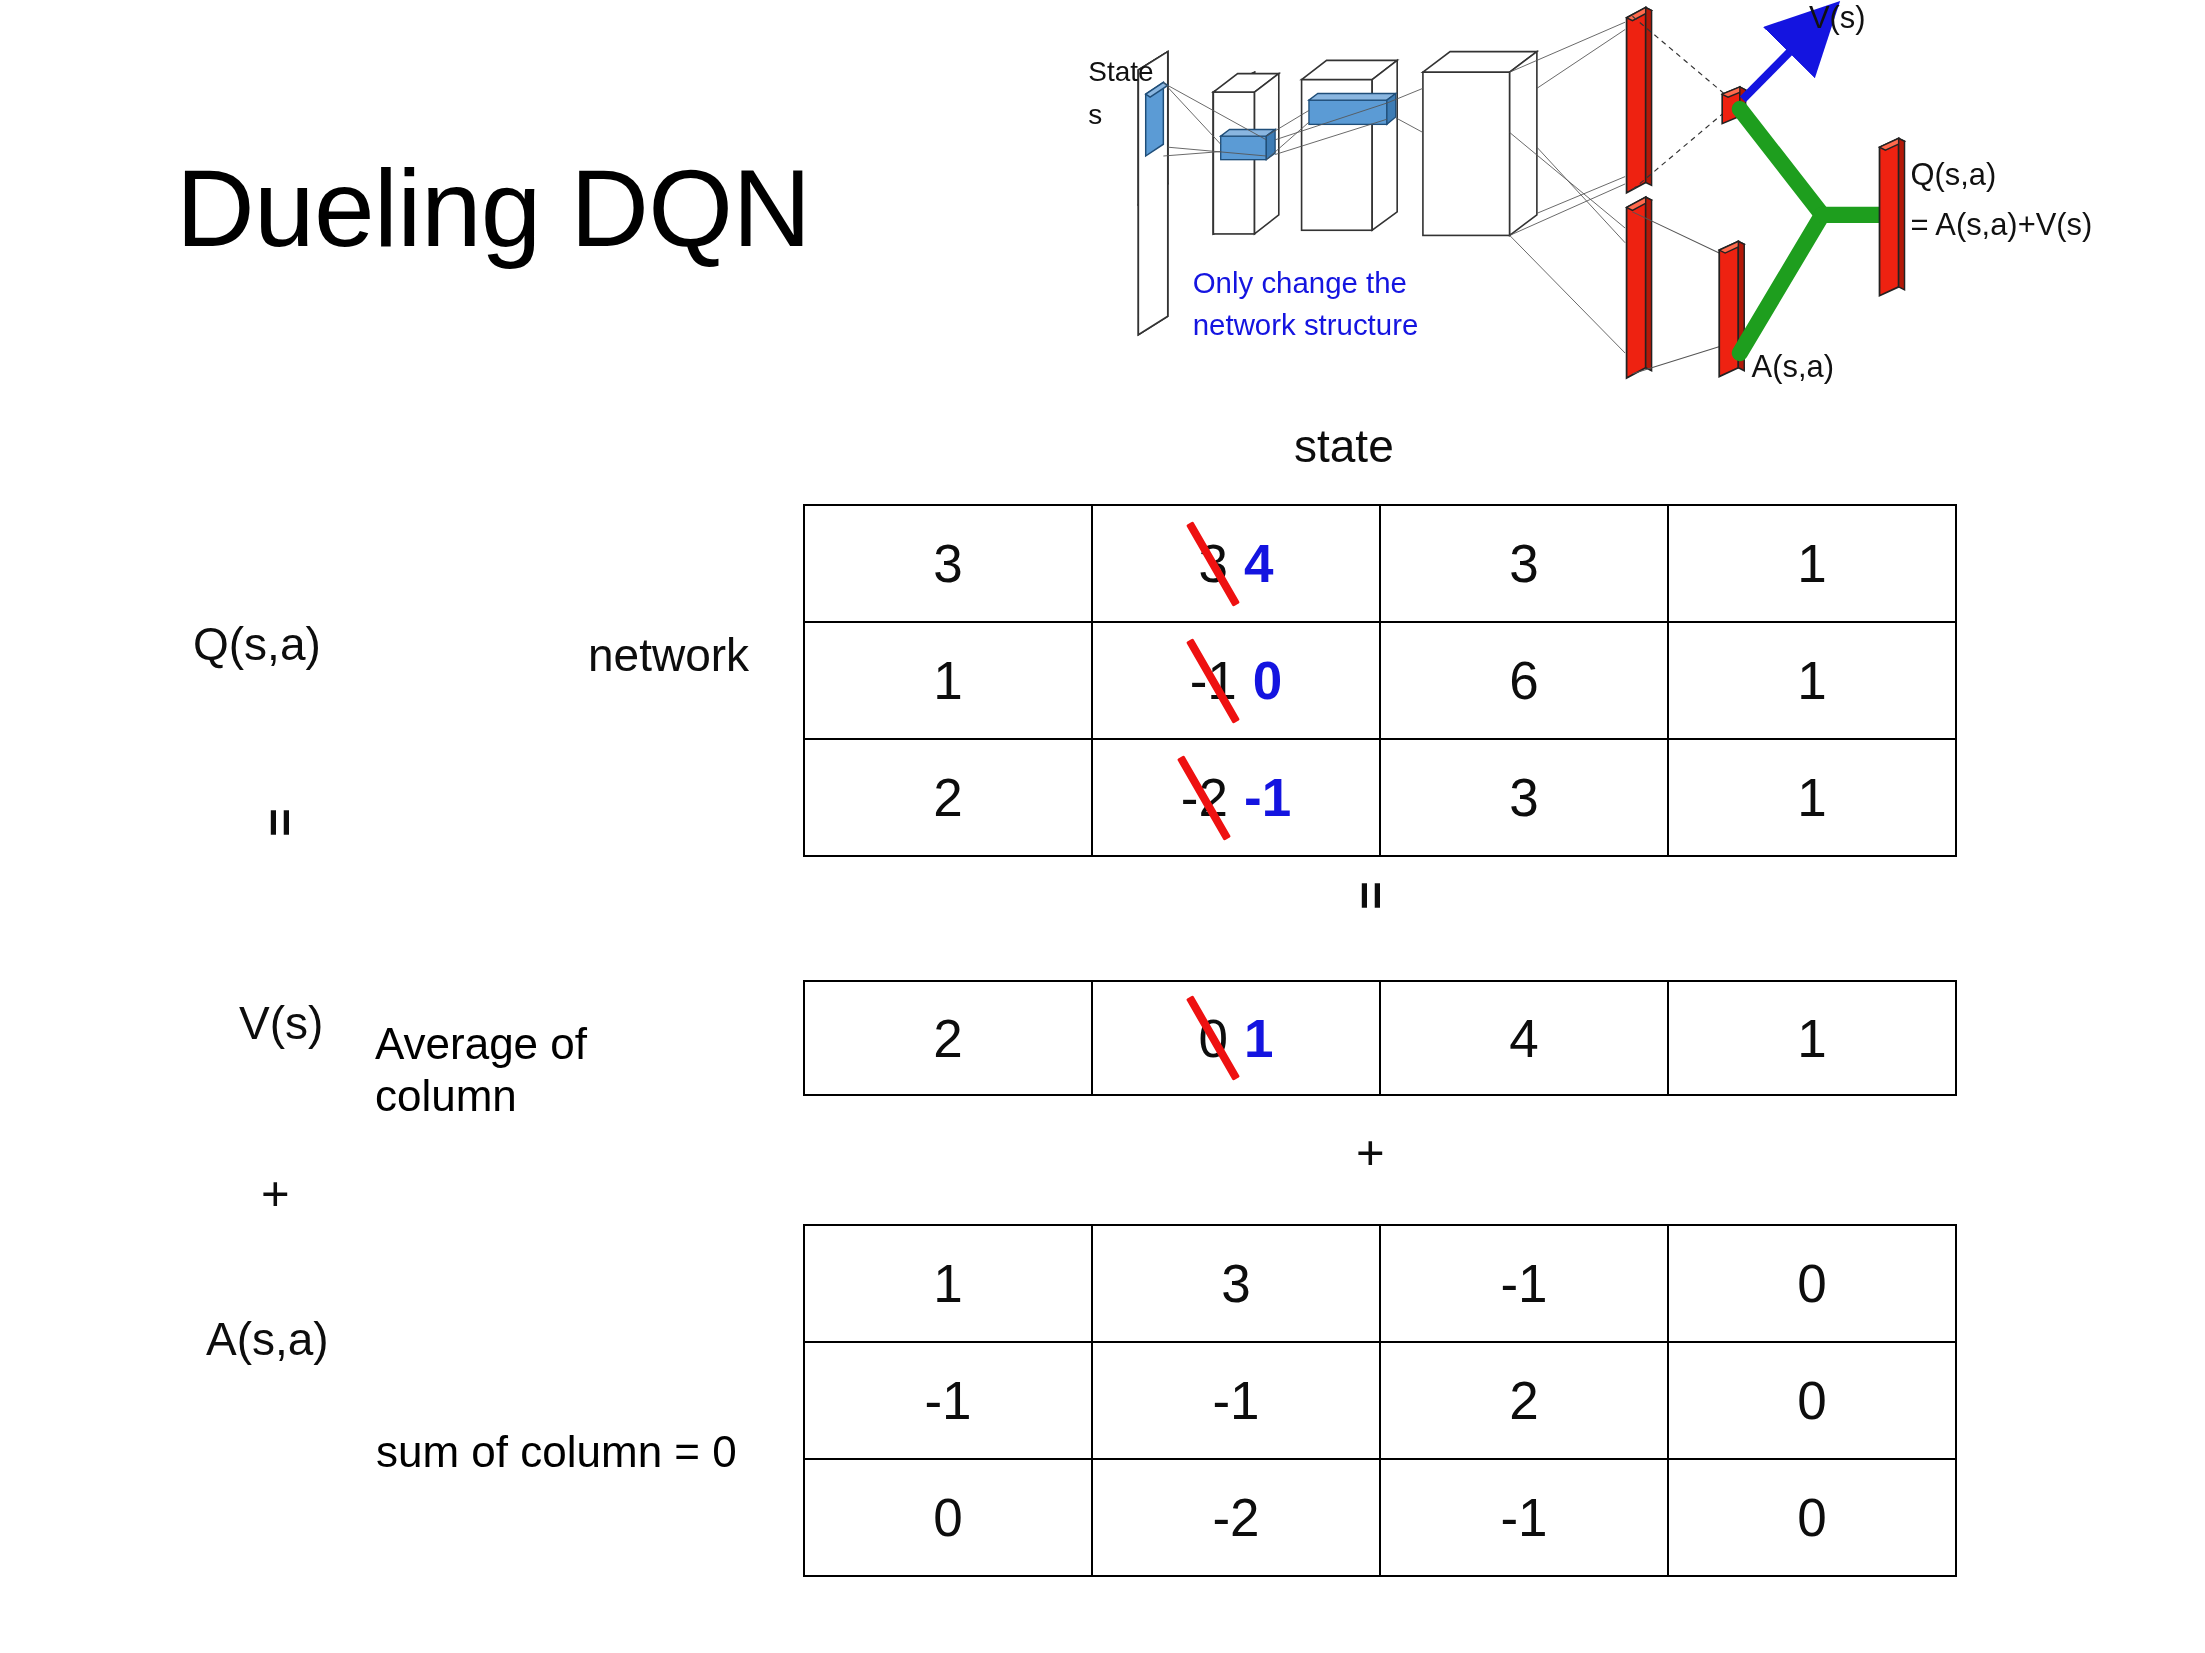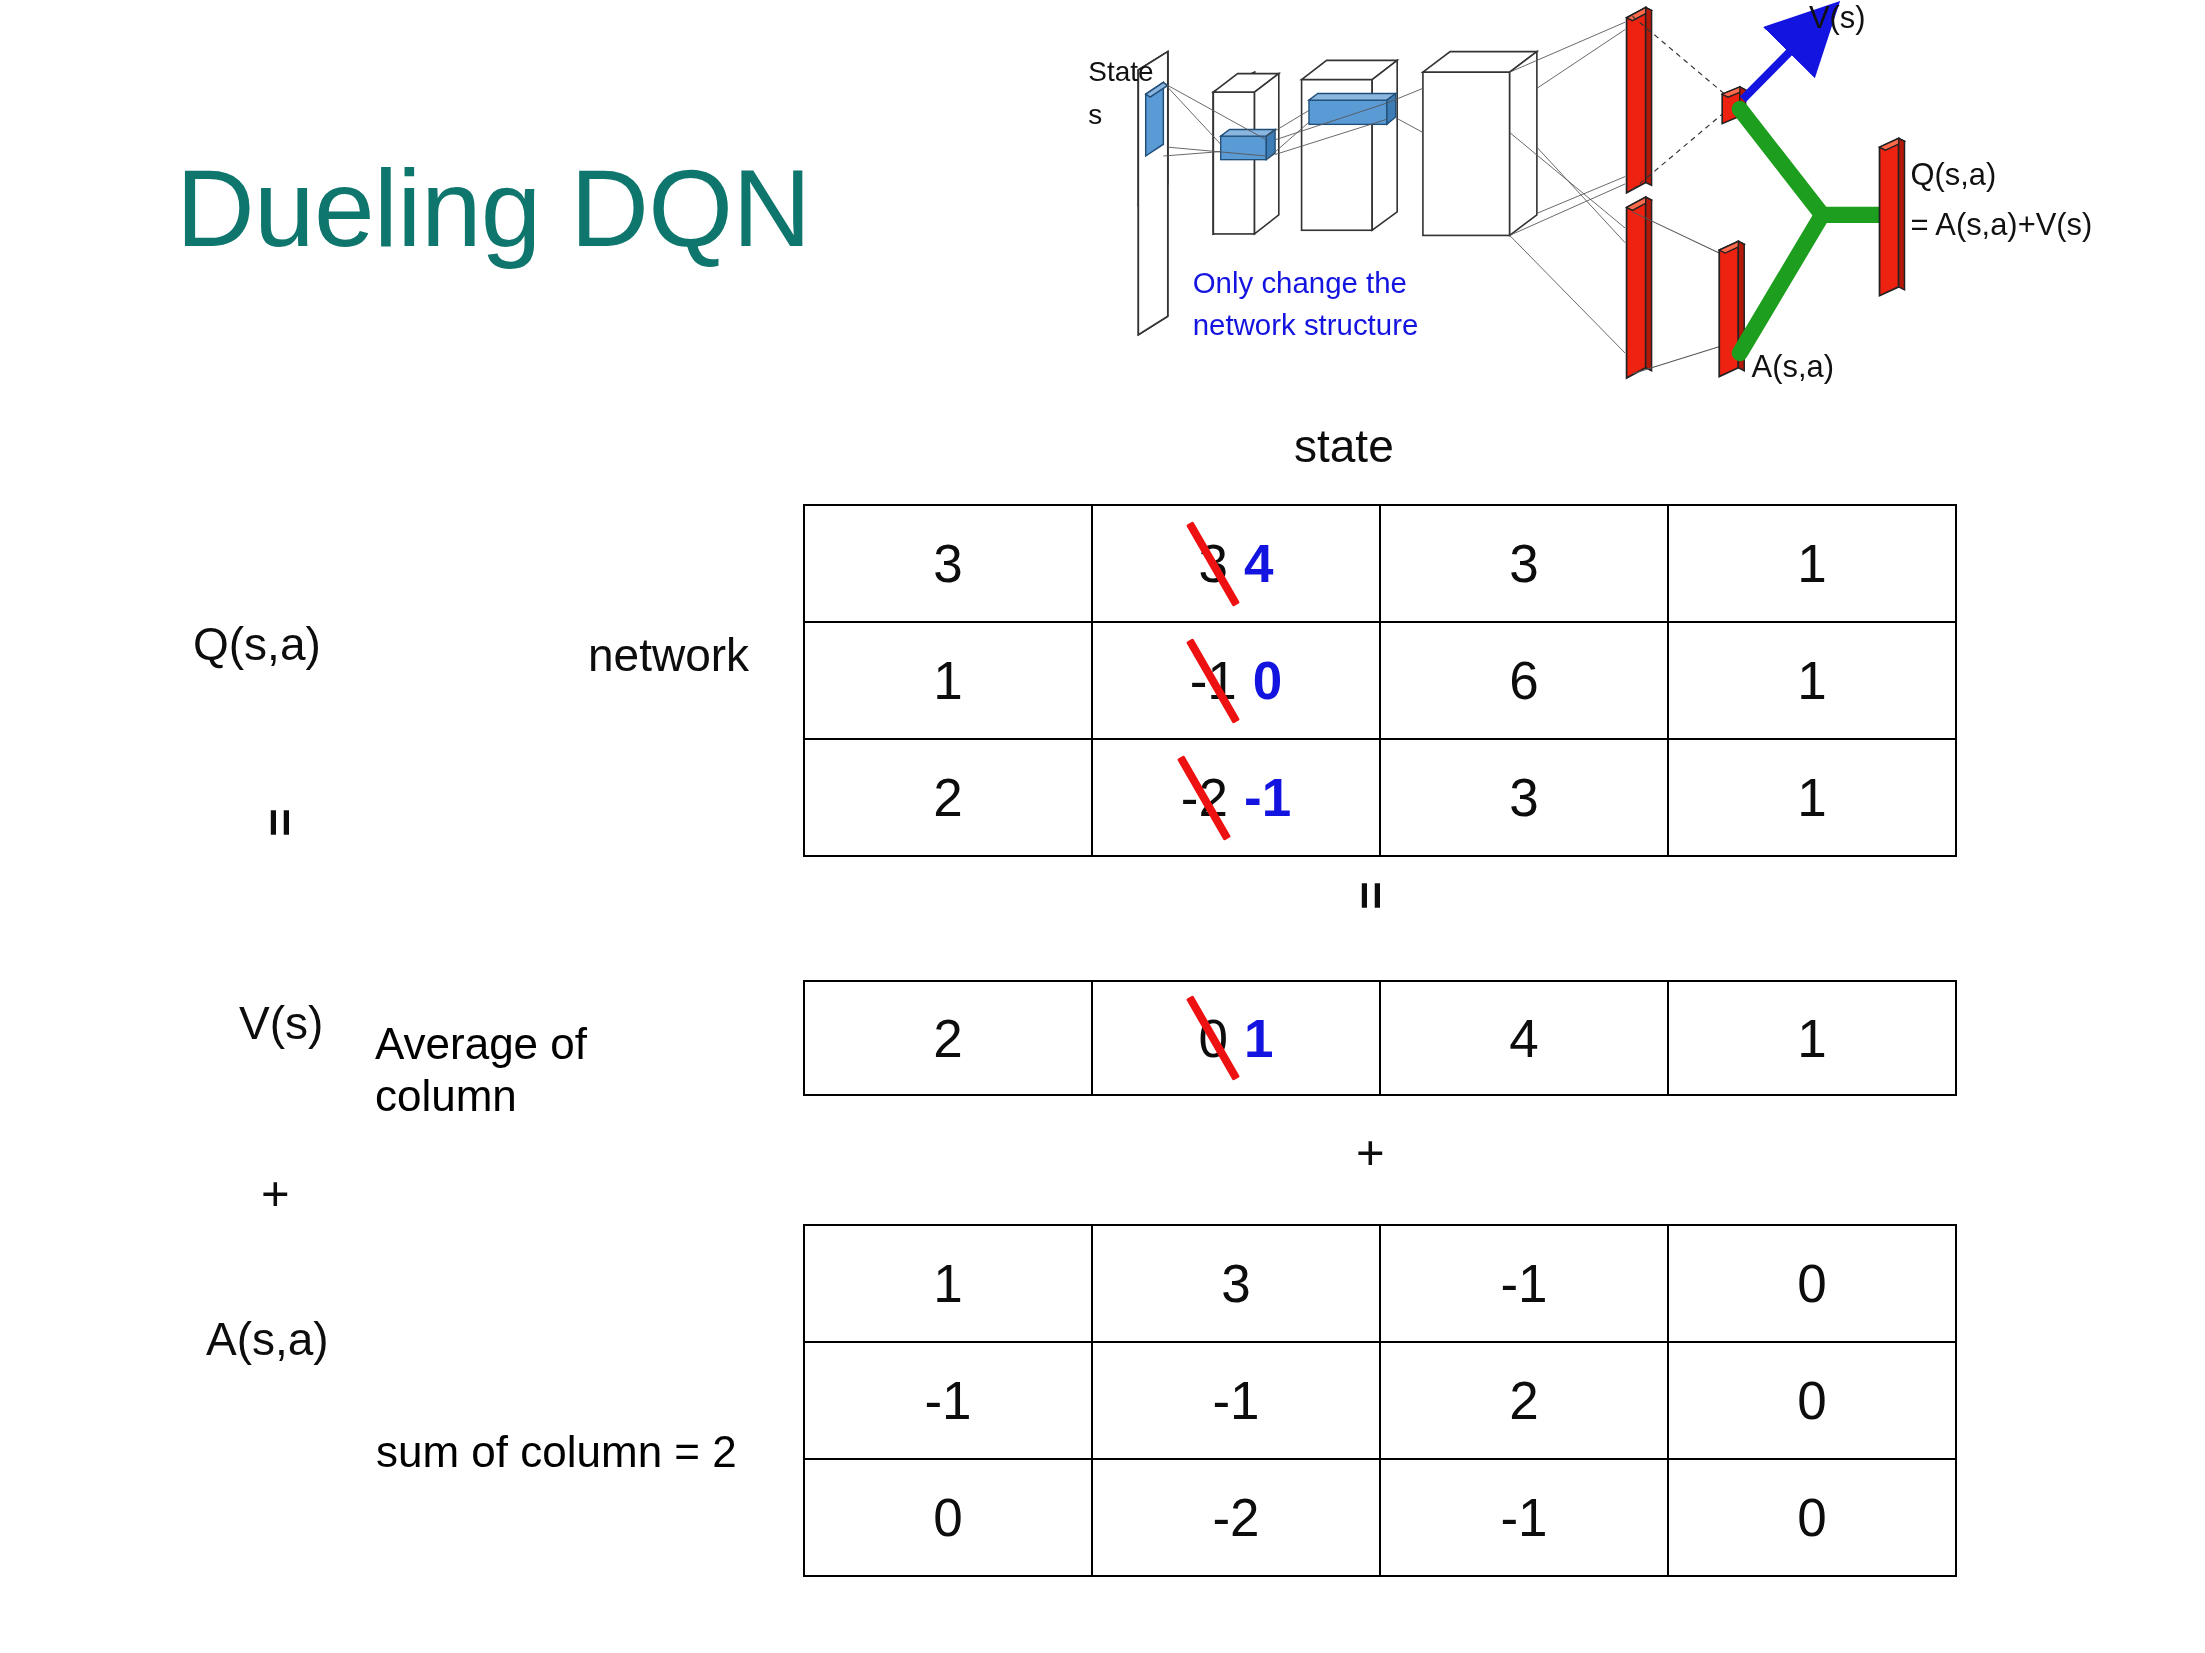--- a/index.html
+++ b/index.html
@@ -7,21 +7,21 @@
     width:2205px;height:1654px;position:relative;overflow:hidden;
     font-family:"Liberation Sans","DejaVu Sans",sans-serif;
     color:#000000;
   }
   .abs{position:absolute;}
 
   
   #slide-title{
     left:176px;top:151px;width:809px;
     font-size:109px;font-weight:300;line-height:1.05;
-    letter-spacing:-0.7px;color:#0f766e;white-space:nowrap;
+    letter-spacing:-0.7px;color:#000000;white-space:nowrap;
   }
 
   
   #network-diagram{left:1081px;top:0px;width:1125px;height:412px;}
   #network-diagram svg{display:block;}
   .diag-txt{font-family:"Liberation Sans","DejaVu Sans",sans-serif;fill:#111;}
 
   
   .lbl{font-size:46px;line-height:1;white-space:nowrap;color:#0d0d0d;font-weight:400;}
   .lbl-blue{font-size:44px;line-height:1.18;color:#000000;font-weight:400;}
@@ -192,21 +192,21 @@
 <div class="abs lbl" id="q-label">Q(s,a)</div>
 <div class="abs lbl" id="v-label">V(s)</div>
 <div class="abs lbl" id="a-label">A(s,a)</div>
 
 <div class="abs sym" id="eq-1"><span class="sym-eq-rot">=</span></div>
 <div class="abs sym" id="eq-2"><span class="sym-eq-rot">=</span></div>
 <div class="abs sym" id="plus-1">+</div>
 <div class="abs sym" id="plus-2">+</div>
 
 <div class="abs lbl-blue" id="avg-label">Average of column</div>
-<div class="abs lbl-blue" id="sum-label">sum of column = 2</div>
+<div class="abs lbl-blue" id="sum-label">sum of column = 0</div>
 
 <table class="grid" id="q-table">
   <tbody>
       <tr>
     <td><span>3</span></td>
     <td>
       <span class="cell-edit">
         <span class="old-val"><span>3</span><span class="slash"></span></span>
         <span class="new-val">4</span>
       </span>

